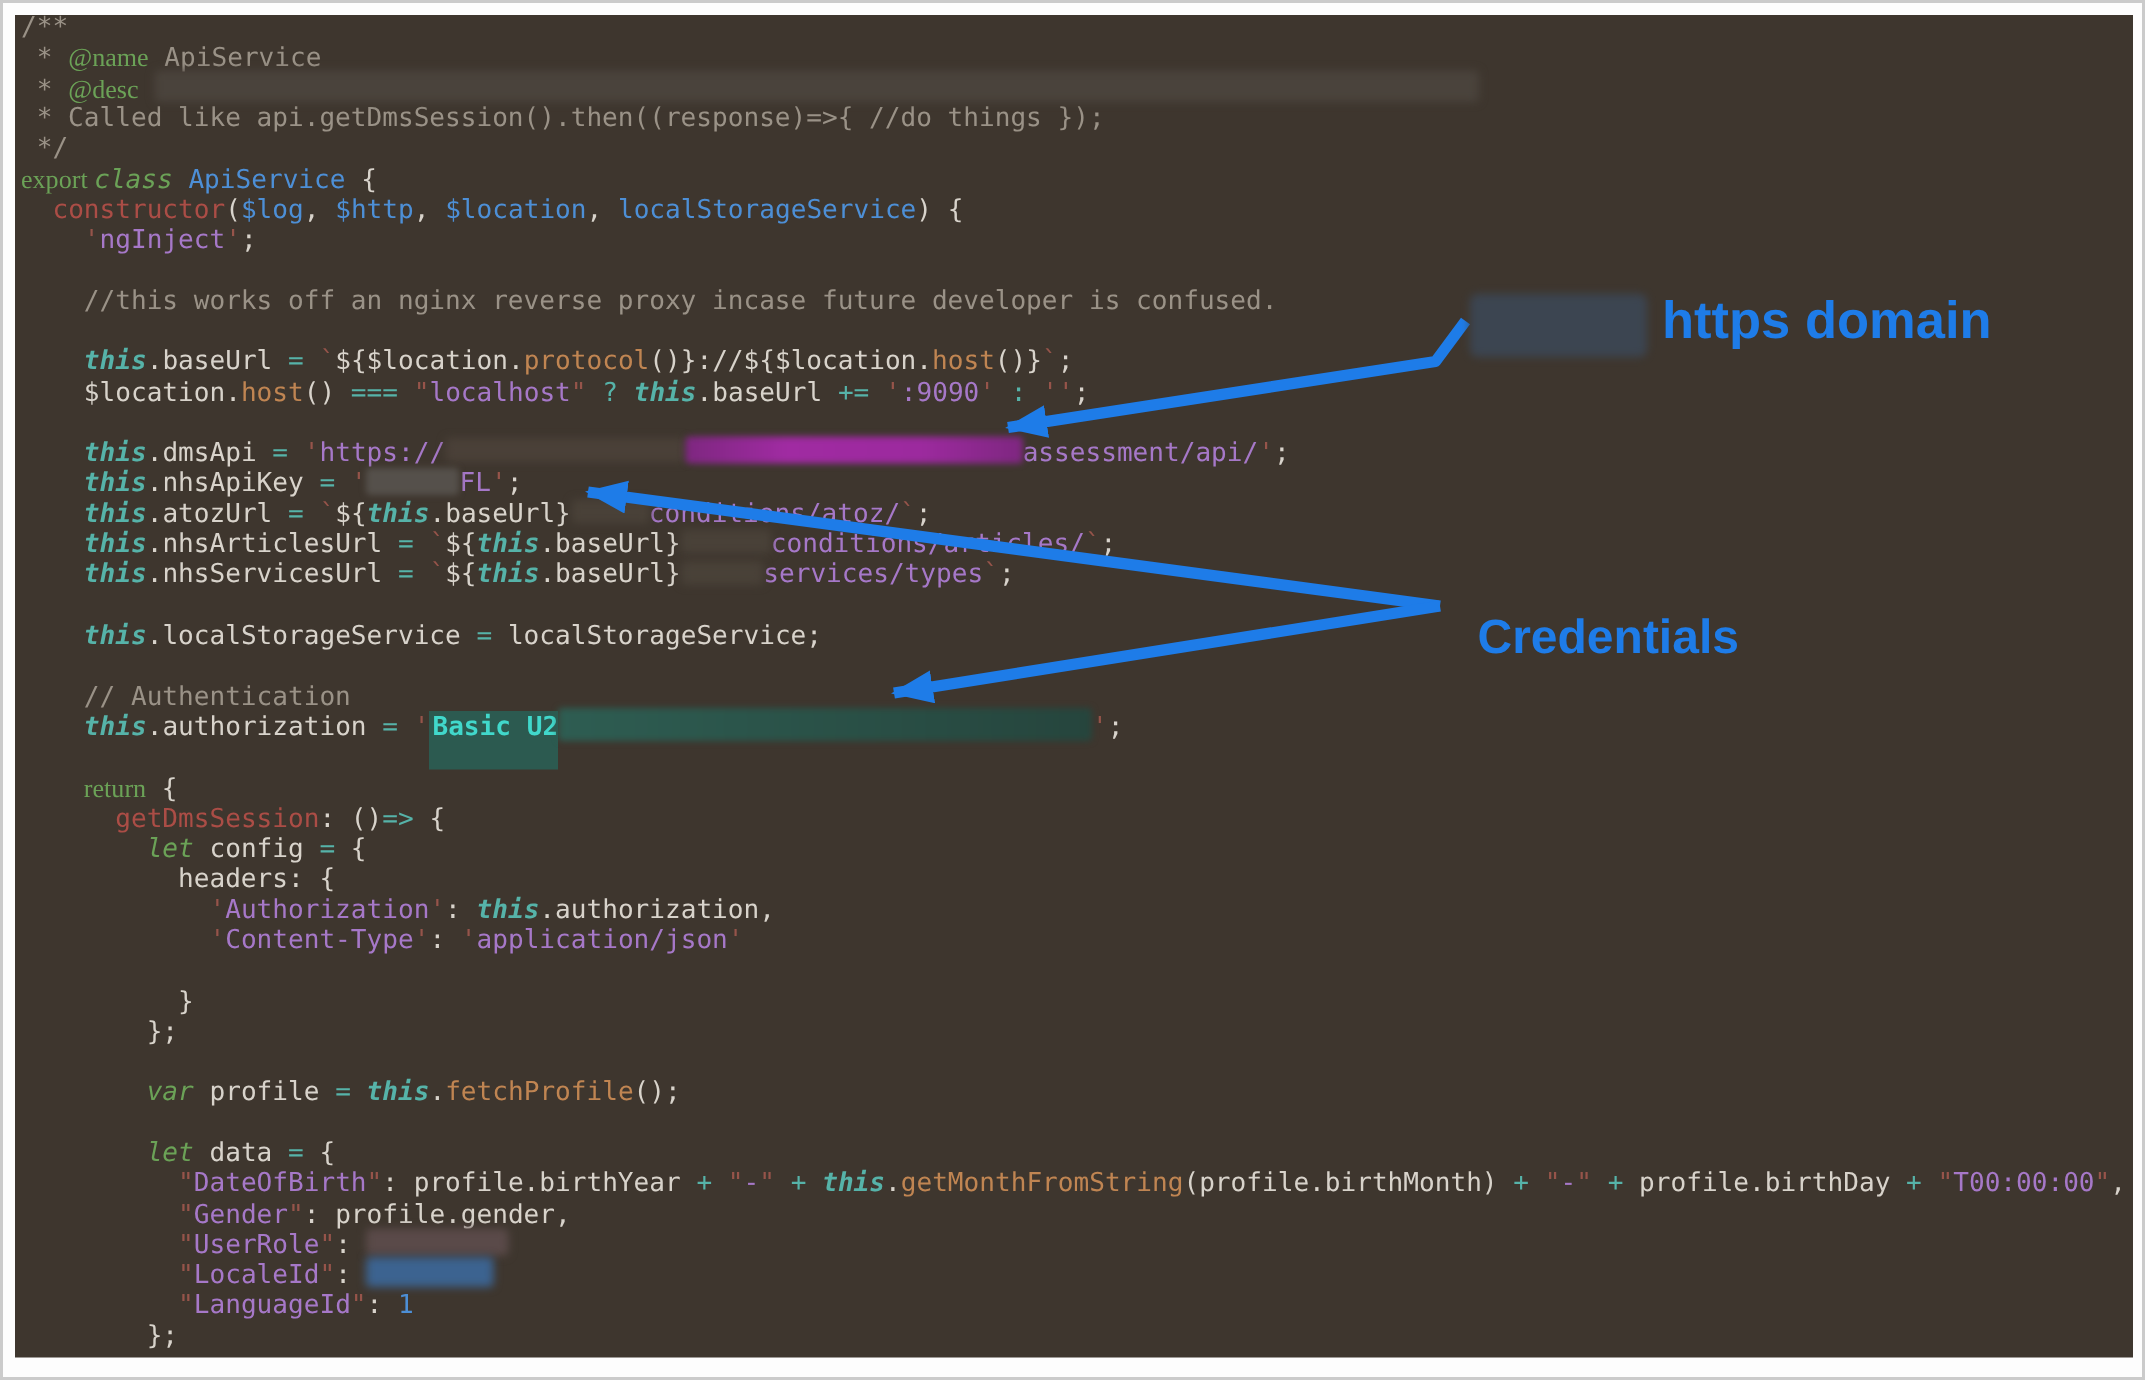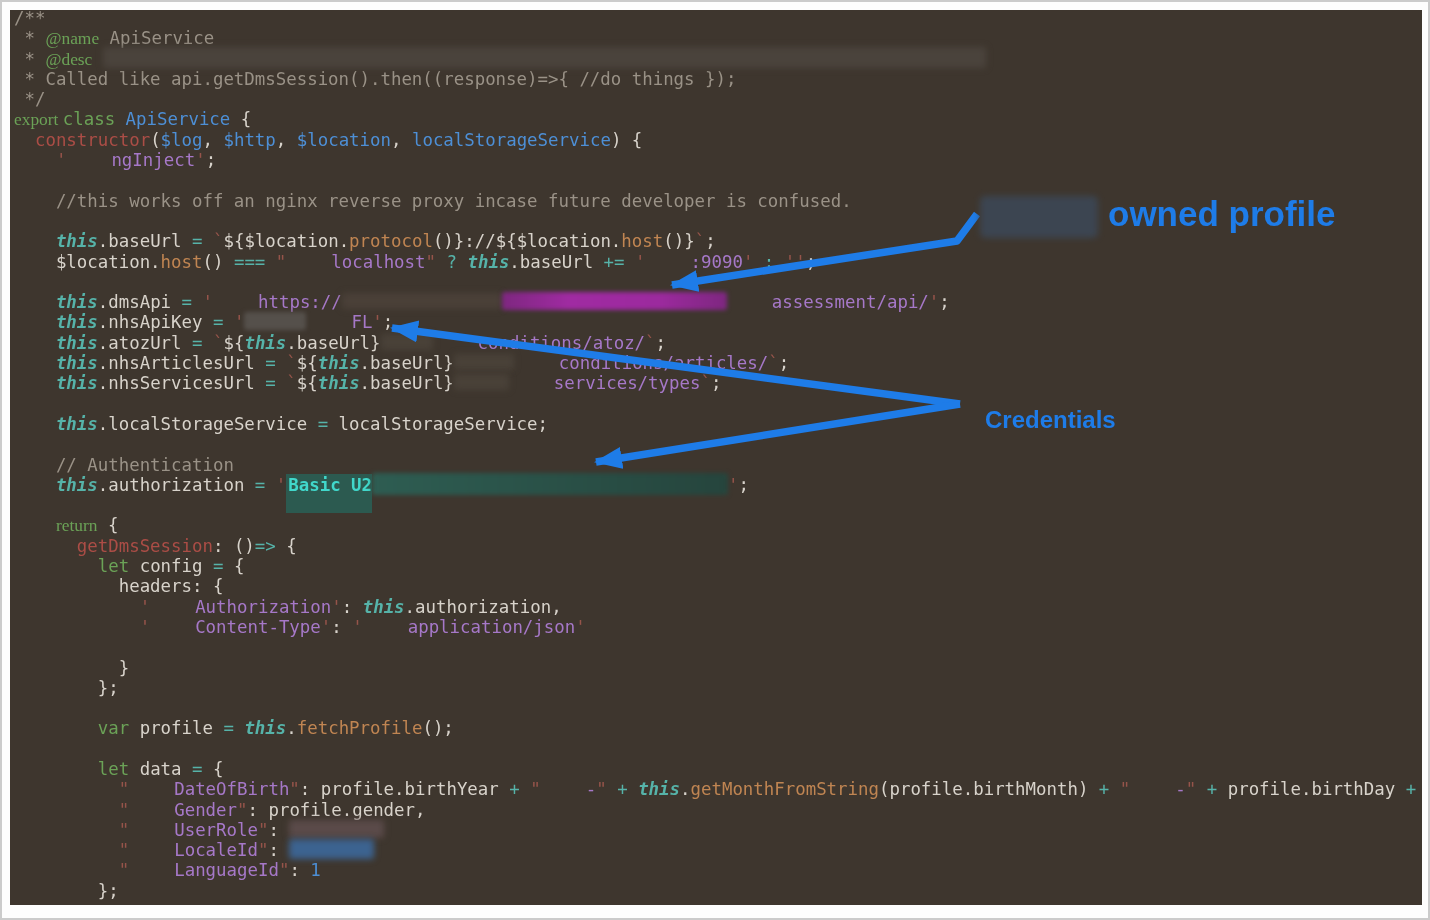--- a/index.html
+++ b/index.html
@@ -3,36 +3,36 @@
 <meta charset="utf-8">
 <style>
   html,body{margin:0;padding:0;}
   body{width:1430px;height:920px;position:relative;background:#ffffff;font-family:"DejaVu Sans Mono",monospace;}
   .frame{position:absolute;left:0;top:0;width:1426px;height:916px;border:2px solid #cbcbcb;background:#fdfdfd;}
   .panel{position:absolute;left:8px;top:8px;width:1412px;height:895px;background:var(--panel-bg);overflow:hidden;}
   .code{position:absolute;left:4px;top:-2px;font-size:17.4px;line-height:20.3px;white-space:pre;}
   .line{height:20.3px;}
   .s-cm{color:var(--comment);}
   .s-kw{color:var(--keyword);font-family:Liberation Serif, serif;}
-  .s-kwi{color:var(--keyword);margin-top:36px;}
+  .s-kwi{color:var(--keyword);font-style:italic;margin-top:36px;}
   .s-cls{color:var(--class-blue);}
   .s-fn{color:var(--func-red);text-align:center;}
   .s-th{color:var(--teal);font-style:italic;font-weight:bold;}
   .s-op{color:var(--teal);}
   .s-at{color:var(--orange);}
-  .s-st{color:var(--string-purple);margin-left:45px;}
+  .s-st{color:var(--string-purple);}
   .s-q{color:var(--quote-red);}
   .s-pl{color:var(--plain);}
   .s-num{color:var(--class-blue);}
   .s-ba{color:var(--basic-cyan);font-weight:bold;background:var(--basic-bg);padding:1px 0 18px 2px;}
   .redact{display:inline-block;border-radius:3px;filter:blur(2px);vertical-align:middle;margin-top:-4px;}
   .overlay{position:absolute;left:0;top:0;width:1430px;height:920px;pointer-events:none;}
   .ann-label{position:absolute;font-family:"Liberation Sans","DejaVu Sans",sans-serif;font-weight:bold;color:var(--annotation-blue);white-space:nowrap;}
   #lbl-owned{left:1108px;top:194px;font-size:35px;}
-  #lbl-cred{left:985px;top:406px;font-size:24px;}
+  #lbl-cred{left:985px;top:406px;font-size:32px;}
   .ann-redact{position:absolute;left:980px;top:196px;width:118px;height:42px;background:#3c4653;border-radius:5px;filter:blur(3px);opacity:.95;}
 </style>
 </head>
 <body>
 
 <div class="frame">
   <div class="panel">
     <div class="code" id="code"><div class="line"><span class="s-cm">/**</span></div><div class="line"><span class="s-cm"> * </span><span class="s-kw">@name</span><span class="s-cm"> ApiService</span></div><div class="line"><span class="s-cm"> * </span><span class="s-kw">@desc</span><span class="s-cm"> </span><span class="redact" style="width: 883px; height: 21px; background: rgb(74, 67, 60); filter: blur(3px);"></span></div><div class="line"><span class="s-cm"> * Called like api.getDmsSession().then((response)=&gt;{ //do things });</span></div><div class="line"><span class="s-cm"> */</span></div><div class="line"><span class="s-kw">export </span><span class="s-kwi">class </span><span class="s-cls">ApiService</span><span class="s-pl"> {</span></div><div class="line"><span class="s-pl">  </span><span class="s-fn">constructor</span><span class="s-pl">(</span><span class="s-cls">$log</span><span class="s-pl">, </span><span class="s-cls">$http</span><span class="s-pl">, </span><span class="s-cls">$location</span><span class="s-pl">, </span><span class="s-cls">localStorageService</span><span class="s-pl">) {</span></div><div class="line"><span class="s-pl">    </span><span class="s-q">'</span><span class="s-st">ngInject</span><span class="s-q">'</span><span class="s-pl">;</span></div><div class="line"></div><div class="line"><span class="s-cm">    //this works off an nginx reverse proxy incase future developer is confused.</span></div><div class="line"></div><div class="line"><span class="s-pl">    </span><span class="s-th">this</span><span class="s-pl">.baseUrl </span><span class="s-op">=</span><span class="s-pl"> </span><span class="s-q">`</span><span class="s-pl">${$location.</span><span class="s-at">protocol</span><span class="s-pl">()}://${$location.</span><span class="s-at">host</span><span class="s-pl">()}</span><span class="s-q">`</span><span class="s-pl">;</span></div><div class="line"><span class="s-pl">    $location.</span><span class="s-at">host</span><span class="s-pl">() </span><span class="s-op">===</span><span class="s-pl"> </span><span class="s-q">"</span><span class="s-st">localhost</span><span class="s-q">"</span><span class="s-pl"> </span><span class="s-op">?</span><span class="s-pl"> </span><span class="s-th">this</span><span class="s-pl">.baseUrl </span><span class="s-op">+=</span><span class="s-pl"> </span><span class="s-q">'</span><span class="s-st">:9090</span><span class="s-q">'</span><span class="s-pl"> </span><span class="s-op">:</span><span class="s-pl"> </span><span class="s-q">''</span><span class="s-pl">;</span></div><div class="line"></div><div class="line"><span class="s-pl">    </span><span class="s-th">this</span><span class="s-pl">.dmsApi </span><span class="s-op">=</span><span class="s-pl"> </span><span class="s-q">'</span><span class="s-st">https://</span><span class="redact" style="width: 160px; height: 16px; background: rgb(74, 64, 56); filter: blur(3px);"></span><span class="redact" style="width: 225px; height: 18px; background: linear-gradient(90deg, rgb(126, 39, 128), rgb(160, 43, 162) 30%, rgb(156, 42, 158) 70%, rgb(126, 39, 128)); filter: blur(2px);"></span><span class="s-st">assessment/api/</span><span class="s-q">'</span><span class="s-pl">;</span></div><div class="line"><span class="s-pl">    </span><span class="s-th">this</span><span class="s-pl">.nhsApiKey </span><span class="s-op">=</span><span class="s-pl"> </span><span class="s-q">'</span><span class="redact" style="width: 62px; height: 18px; background: rgb(85, 80, 75); filter: blur(2px);"></span><span class="s-st">FL</span><span class="s-q">'</span><span class="s-pl">;</span></div><div class="line"><span class="s-pl">    </span><span class="s-th">this</span><span class="s-pl">.atozUrl </span><span class="s-op">=</span><span class="s-pl"> </span><span class="s-q">`</span><span class="s-pl">${</span><span class="s-th">this</span><span class="s-pl">.baseUrl}</span><span class="redact" style="width: 52px; height: 16px; background: rgb(73, 65, 56); filter: blur(3px);"></span><span class="s-st">conditions/atoz/</span><span class="s-q">`</span><span class="s-pl">;</span></div><div class="line"><span class="s-pl">    </span><span class="s-th">this</span><span class="s-pl">.nhsArticlesUrl </span><span class="s-op">=</span><span class="s-pl"> </span><span class="s-q">`</span><span class="s-pl">${</span><span class="s-th">this</span><span class="s-pl">.baseUrl}</span><span class="redact" style="width: 60px; height: 16px; background: rgb(73, 65, 56); filter: blur(3px);"></span><span class="s-st">conditions/articles/</span><span class="s-q">`</span><span class="s-pl">;</span></div><div class="line"><span class="s-pl">    </span><span class="s-th">this</span><span class="s-pl">.nhsServicesUrl </span><span class="s-op">=</span><span class="s-pl"> </span><span class="s-q">`</span><span class="s-pl">${</span><span class="s-th">this</span><span class="s-pl">.baseUrl}</span><span class="redact" style="width: 55px; height: 16px; background: rgb(73, 65, 56); filter: blur(3px);"></span><span class="s-st">services/types</span><span class="s-q">`</span><span class="s-pl">;</span></div><div class="line"></div><div class="line"><span class="s-pl">    </span><span class="s-th">this</span><span class="s-pl">.localStorageService </span><span class="s-op">=</span><span class="s-pl"> localStorageService;</span></div><div class="line"></div><div class="line"><span class="s-cm">    // Authentication</span></div><div class="line"><span class="s-pl">    </span><span class="s-th">this</span><span class="s-pl">.authorization </span><span class="s-op">=</span><span class="s-pl"> </span><span class="s-q">'</span><span class="s-ba">Basic U2</span><span class="redact" style="width: 356px; height: 22px; background: linear-gradient(90deg, rgb(46, 93, 82), rgb(38, 69, 61)); filter: blur(2px);"></span><span class="s-q">'</span><span class="s-pl">;</span></div><div class="line"></div><div class="line"><span class="s-pl">    </span><span class="s-kw">return</span><span class="s-pl"> {</span></div><div class="line"><span class="s-pl">      </span><span class="s-fn">getDmsSession</span><span class="s-pl">: ()</span><span class="s-op">=&gt;</span><span class="s-pl"> {</span></div><div class="line"><span class="s-pl">        </span><span class="s-kwi">let</span><span class="s-pl"> config </span><span class="s-op">=</span><span class="s-pl"> {</span></div><div class="line"><span class="s-pl">          headers: {</span></div><div class="line"><span class="s-pl">            </span><span class="s-q">'</span><span class="s-st">Authorization</span><span class="s-q">'</span><span class="s-pl">: </span><span class="s-th">this</span><span class="s-pl">.authorization,</span></div><div class="line"><span class="s-pl">            </span><span class="s-q">'</span><span class="s-st">Content-Type</span><span class="s-q">'</span><span class="s-pl">: </span><span class="s-q">'</span><span class="s-st">application/json</span><span class="s-q">'</span></div><div class="line"></div><div class="line"><span class="s-pl">          }</span></div><div class="line"><span class="s-pl">        };</span></div><div class="line"></div><div class="line"><span class="s-pl">        </span><span class="s-kwi">var</span><span class="s-pl"> profile </span><span class="s-op">=</span><span class="s-pl"> </span><span class="s-th">this</span><span class="s-pl">.</span><span class="s-at">fetchProfile</span><span class="s-pl">();</span></div><div class="line"></div><div class="line"><span class="s-pl">        </span><span class="s-kwi">let</span><span class="s-pl"> data </span><span class="s-op">=</span><span class="s-pl"> {</span></div><div class="line"><span class="s-pl">          </span><span class="s-q">"</span><span class="s-st">DateOfBirth</span><span class="s-q">"</span><span class="s-pl">: profile.birthYear </span><span class="s-op">+</span><span class="s-pl"> </span><span class="s-q">"</span><span class="s-st">-</span><span class="s-q">"</span><span class="s-pl"> </span><span class="s-op">+</span><span class="s-pl"> </span><span class="s-th">this</span><span class="s-pl">.</span><span class="s-at">getMonthFromString</span><span class="s-pl">(profile.birthMonth) </span><span class="s-op">+</span><span class="s-pl"> </span><span class="s-q">"</span><span class="s-st">-</span><span class="s-q">"</span><span class="s-pl"> </span><span class="s-op">+</span><span class="s-pl"> profile.birthDay </span><span class="s-op">+</span><span class="s-pl"> </span><span class="s-q">"</span><span class="s-st">T00:00:00</span><span class="s-q">"</span><span class="s-pl">,</span></div><div class="line"><span class="s-pl">          </span><span class="s-q">"</span><span class="s-st">Gender</span><span class="s-q">"</span><span class="s-pl">: profile.gender,</span></div><div class="line"><span class="s-pl">          </span><span class="s-q">"</span><span class="s-st">UserRole</span><span class="s-q">"</span><span class="s-pl">: </span><span class="redact" style="width: 95px; height: 18px; background: rgb(90, 74, 73); filter: blur(3px);"></span></div><div class="line"><span class="s-pl">          </span><span class="s-q">"</span><span class="s-st">LocaleId</span><span class="s-q">"</span><span class="s-pl">: </span><span class="redact" style="width: 85px; height: 20px; background: rgb(60, 99, 144); filter: blur(3px);"></span></div><div class="line"><span class="s-pl">          </span><span class="s-q">"</span><span class="s-st">LanguageId</span><span class="s-q">"</span><span class="s-pl">: </span><span class="s-num">1</span></div><div class="line"><span class="s-pl">        };</span></div></div>
   </div>
 </div>
@@ -42,14 +42,14 @@
     <marker id="ah" markerUnits="userSpaceOnUse" markerWidth="34" markerHeight="26" refX="26" refY="11" orient="auto">
       <path d="M0,0 L28,11 L0,22 z" fill="#1e7ce8"></path>
     </marker>
   </defs>
 <path d="M977,214 L957,241 L672,285" fill="none" stroke="#1e7ce8" stroke-width="7.5" stroke-linejoin="round" marker-end="url(#ah)"></path>
     <path d="M960,404 L392,328" fill="none" stroke="#1e7ce8" stroke-width="7.5" stroke-linejoin="round" marker-end="url(#ah)"></path>
     <path d="M960,404 L596,462" fill="none" stroke="#1e7ce8" stroke-width="7.5" stroke-linejoin="round" marker-end="url(#ah)"></path>
   </svg>
 
 <div class="ann-redact"></div>
-<div class="ann-label" id="lbl-owned">owned profile</div>
+<div class="ann-label" id="lbl-owned">https domain</div>
 <div class="ann-label" id="lbl-cred">Credentials</div>
 
 </body></html>

